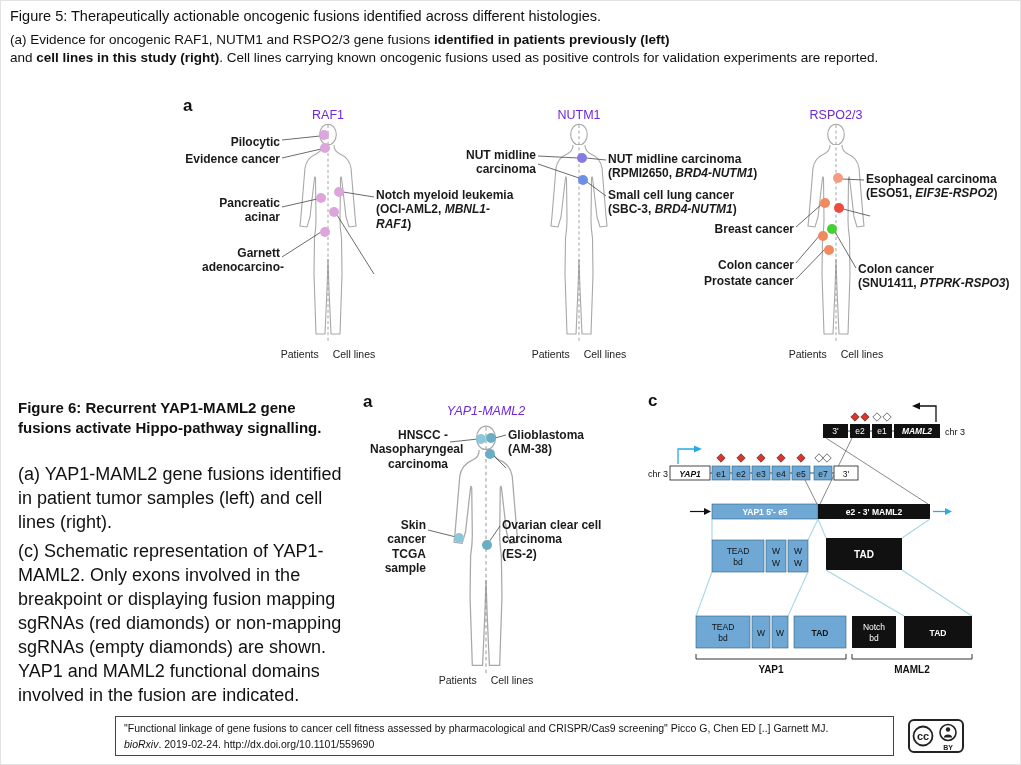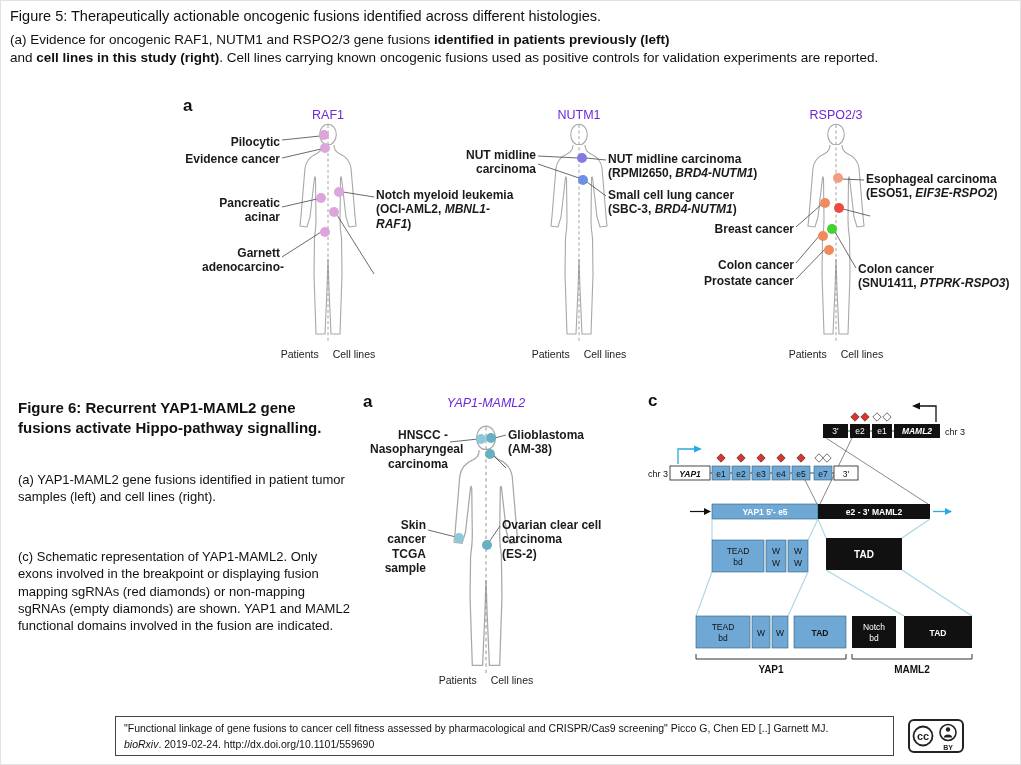--- a/index.html
+++ b/index.html
@@ -15,21 +15,21 @@
   .caption { font-size:13.5px; line-height:1.36; }
   .b { font-weight:bold; }
   .panel-label { font-size:17px; font-weight:bold; }
   .body-title { font-size:12.5px; color:#6d28d9; text-align:center; }
   .italic { font-style:italic; }
   .body-label { font-size:12px; line-height:1.2; color:#1a1a1a;font-weight:bold; }
   .lr  { text-align:right; white-space:nowrap; }
   .lrw { text-align:right; }
   .legend { font-size:10.5px; color:#222; display:flex; justify-content:center; gap:14px; position:absolute; }
   .fig6-title { font-size:15px; font-weight:bold; line-height:1.35; }
-  .fig6-cap { font-size:13px; line-height:1.33;margin-top:8px; }
+  .fig6-cap { font-size:18px; line-height:1.33; }
   svg { font-family:"Liberation Sans",sans-serif; }
   .body-line { fill:#ffffff; stroke:#a8a8a8; stroke-width:1.1; }
   .midline { stroke:#8c8c8c; stroke-width:0.8; stroke-dasharray:3 2.6; fill:none; }
   .conn { stroke:#3a3a3a; stroke-width:0.75; }
   
   .gline { stroke:#222; stroke-width:0.8; }
   .ex { fill:var(--exon-blue,#6FA8D4); stroke:#2E5F7A; stroke-width:0.6; }
   .bk { fill:var(--box-black,#111111); }
   .wbox { fill:#fff; stroke:#333; stroke-width:0.9; }
   .dm { stroke:#333; stroke-width:0.7; }
@@ -186,21 +186,21 @@
       <line class="conn" x1="150" y1="78" x2="137" y2="65"></line>
       <line class="conn" x1="72" y1="140" x2="100" y2="147"></line>
       <line class="conn" x1="144" y1="136" x2="133" y2="152"></line>
       <circle cx="125" cy="49" r="5" fill="#8CC8D8"></circle>
       <circle cx="135" cy="48" r="5" fill="#69AFC4"></circle>
       <circle cx="134" cy="64" r="5" fill="#69AFC4"></circle>
       <circle cx="103" cy="148" r="5" fill="#8CC8D8"></circle>
       <circle cx="131" cy="155" r="5" fill="#69AFC4"></circle>
     </svg>
     <div class="panel-label" style="left:7px;top:2px">a</div>
-    <div class="body-title italic" style="left:70px;top:6px;width:120px">YAP1-MAML2</div>
+    <div class="body-title italic" style="left:70px;top:14px;width:120px">YAP1-MAML2</div>
     <div class="body-label lrw" style="right:208px;top:38px;width:78px">HNSCC - Nasopharyngeal carcinoma</div>
     <div class="body-label lrw" style="right:230px;top:128px;width:62px">Skin cancer TCGA sample</div>
     <div class="body-label" style="left:152px;top:38px;width:130px">
       <span>Glioblastoma</span><br>
       <span>(AM-38)</span>
     </div>
     <div class="body-label" style="left:146px;top:128px;width:152px">
       <span>Ovarian clear cell carcinoma</span><br>
       <span>(ES-2)</span>
     </div>

